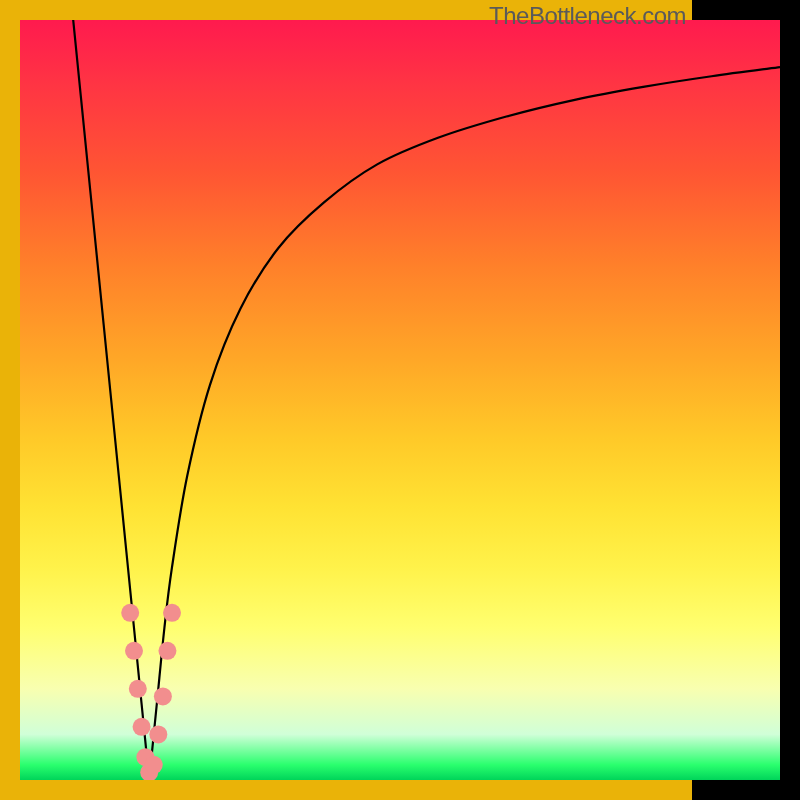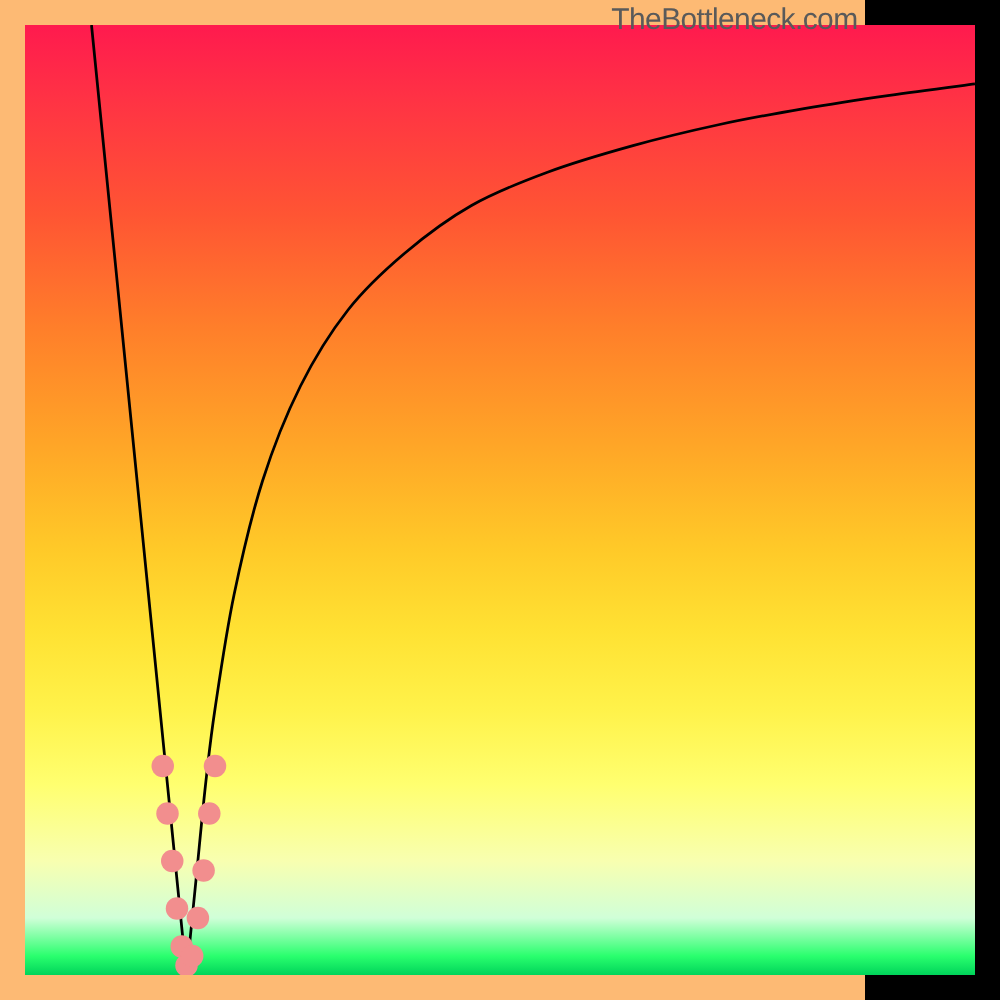--- a/index.html
+++ b/index.html
@@ -7,21 +7,21 @@
     padding: 0;
     width: 800px;
     height: 800px;
     overflow: hidden;
     background: #000;
   }
   .container {
     position: relative;
     width: 692px;
     height: 800px;
-    background: #fdba74;
+    background: #eab308;
   }
   .plot-area {
     position: absolute;
     left: 20px;
     top: 20px;
     width: 760px;
     height: 760px;
     background: linear-gradient(
       to bottom,
       #ff1a4e 0%,

